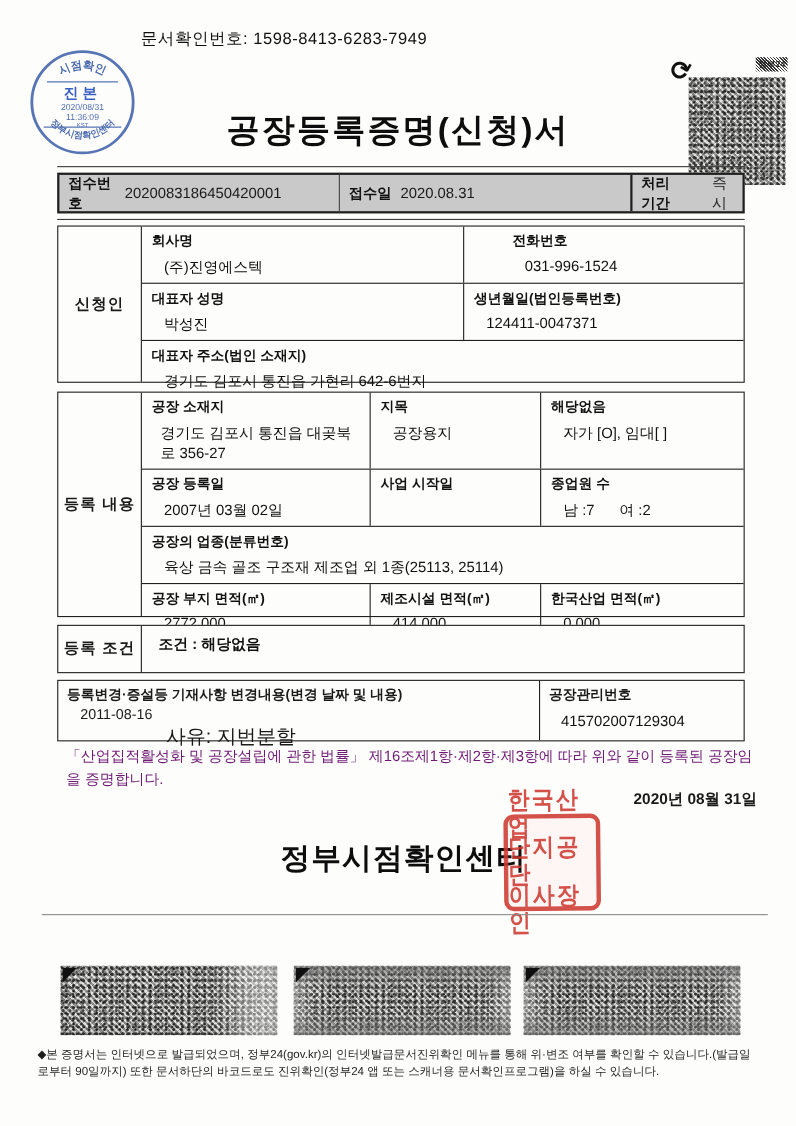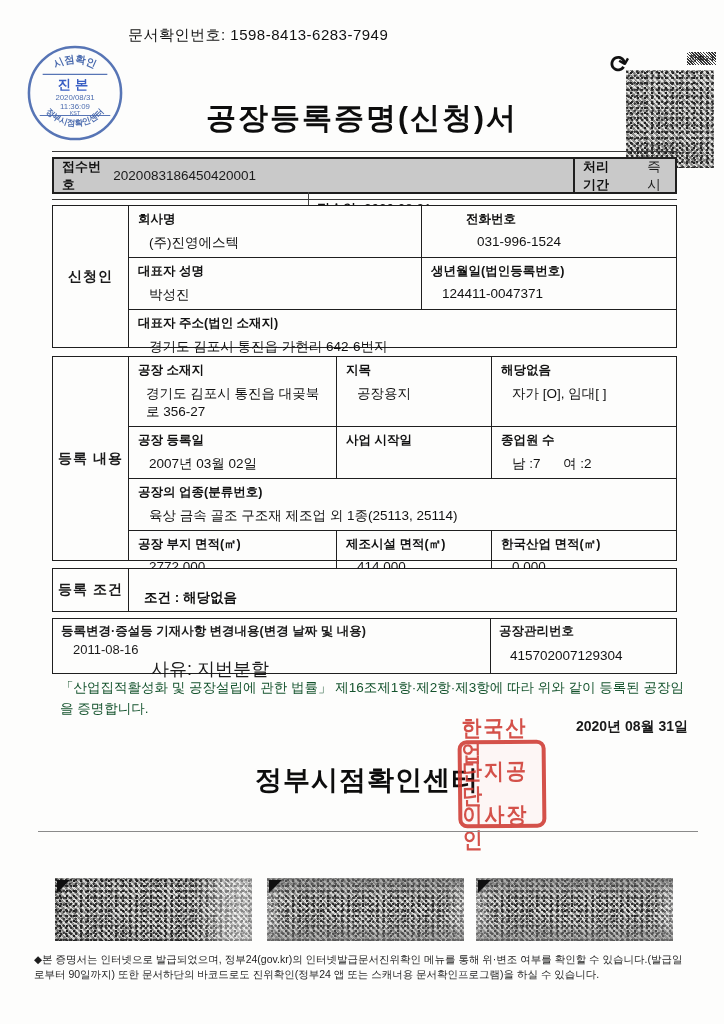--- a/index.html
+++ b/index.html
@@ -27,35 +27,35 @@
   .tcontent { flex:1; display:flex; flex-direction:column; }
   .trow { display:flex; flex:1; }
   .trow + .trow { border-top:1.4px solid #1f1f1f; }
   .cell { padding:5px 9px; overflow:hidden; position:relative; }
   .cell + .cell { border-left:1.4px solid #1f1f1f; }
   .lab { font-size:12.5px; font-weight:700; color:#111; }
   .val { font-size:13.5px; margin-top:6px; padding-left:11px; color:#111; }
   .pre { white-space:pre; }
   
   .receipt { position:absolute; left:52px; top:157px; width:625px; height:37px;
-    background:#c9c9c9; border:2px solid #1f1f1f; display:flex; align-items:flex-start;gap:44px; }
+    background:#c9c9c9; border:2px solid #1f1f1f; display:flex; align-items:flex-end;gap:44px; }
   .r-cell { display:flex; align-items:center; height:100%; padding:0 8px; }
   .r-cell .lab { font-size:13px; }
   .r-cell .rv { font-size:13.5px; margin-left:8px; }
   .rc1 { width:210px; }
   .rc2 { width:221px; border-left:1.2px solid #444;margin-top:33px; }
   .rc3 { flex:1; border-left:2px solid #1f1f1f; }
   
   .chg-left { width:438px; border-right:1.4px solid #1f1f1f; padding:4px 8px; }
   .chg-right { flex:1; padding:4px 8px; }
   .chg-head { font-size:12.5px; font-weight:700; }
   .chg-date { font-size:13px; padding-left:12px; margin-top:2px; }
   .chg-reason { font-size:18px; padding-left:90px; }
   
-  .statement { position:absolute; left:60px; top:678px; width:632px; font-size:13.5px; line-height:1.55; color:#14532d; }
+  .statement { position:absolute; left:60px; top:678px; width:632px; font-size:13.5px; line-height:1.55; color:#701a75; }
   .issue-date { position:absolute; right:36px; top:718px; font-size:14px; font-weight:600; }
   .issuer { position:absolute; left:212px; top:762px; width:310px; text-align:center;
     font-size:27px; font-weight:700; letter-spacing:1px; color:#0d0d0d; }
   .seal { position:absolute; left:458px; top:740px; width:88px; height:88px;
     border:4px solid #cf3a32; border-radius:9px; display:flex; flex-direction:column;
     align-items:center; justify-content:center; transform:rotate(-.6deg); opacity:.88;
     background:rgba(220,60,50,.04); }
   .seal div { font-size:20px; font-weight:700; color:#cf3a32; line-height:1.08; letter-spacing:2px;
     transform:scaleY(1.12); }
   .bottom-rule { position:absolute; left:38px; top:831px; width:660px; border-top:1.2px solid #8a8a8a; }
@@ -216,21 +216,21 @@
         </div>
       </div>
     </div>
   </div>
 
   <div class="tbl" style="top:568px; height:44px;">
     <div class="side-label">등록 조건</div>
     <div class="tcontent">
       <div class="trow">
         <div class="cell" style="flex:1;">
-          <div class="val" style="margin-top:15px; padding-left:6px; font-weight:600;">조건 : 해당없음</div>
+          <div class="val" style="margin-top:3px; padding-left:6px; font-weight:600;">조건 : 해당없음</div>
         </div>
       </div>
     </div>
   </div>
 
   <div class="tbl" style="top:618px; height:56px;">
     <div class="chg-left">
       <div class="chg-head">등록변경·증설등 기재사항 변경내용(변경 날짜 및 내용)</div>
       <div class="chg-date">2011-08-16</div>
       <div class="chg-reason">사유: 지번분할</div>

